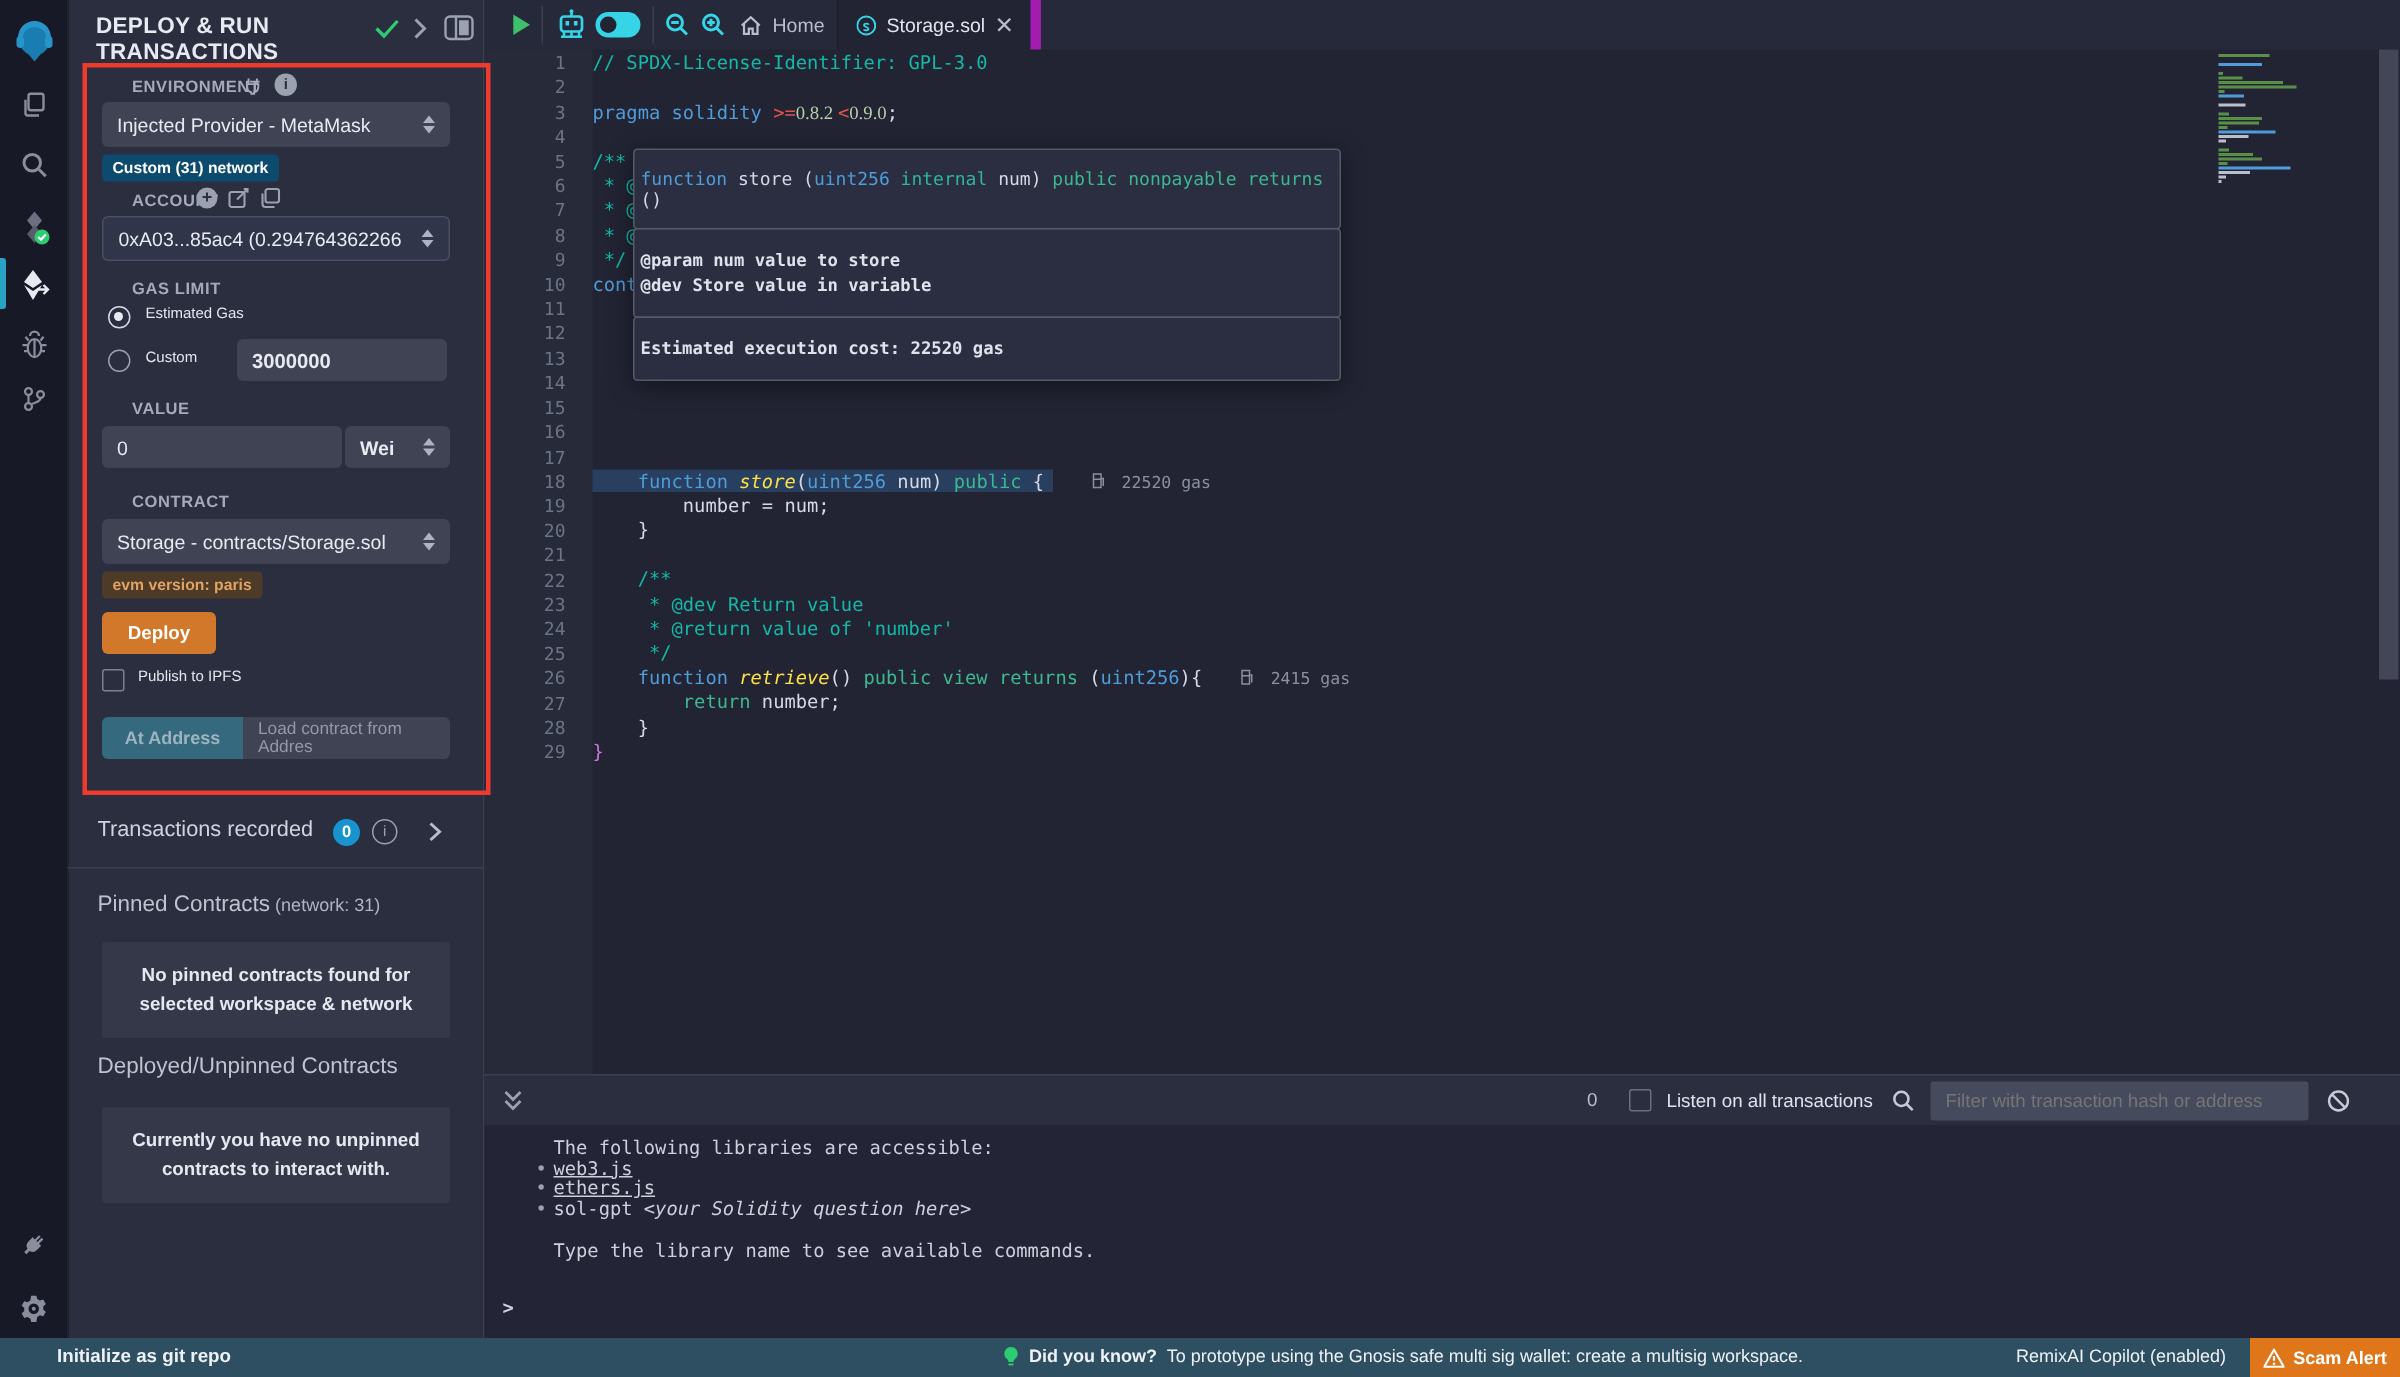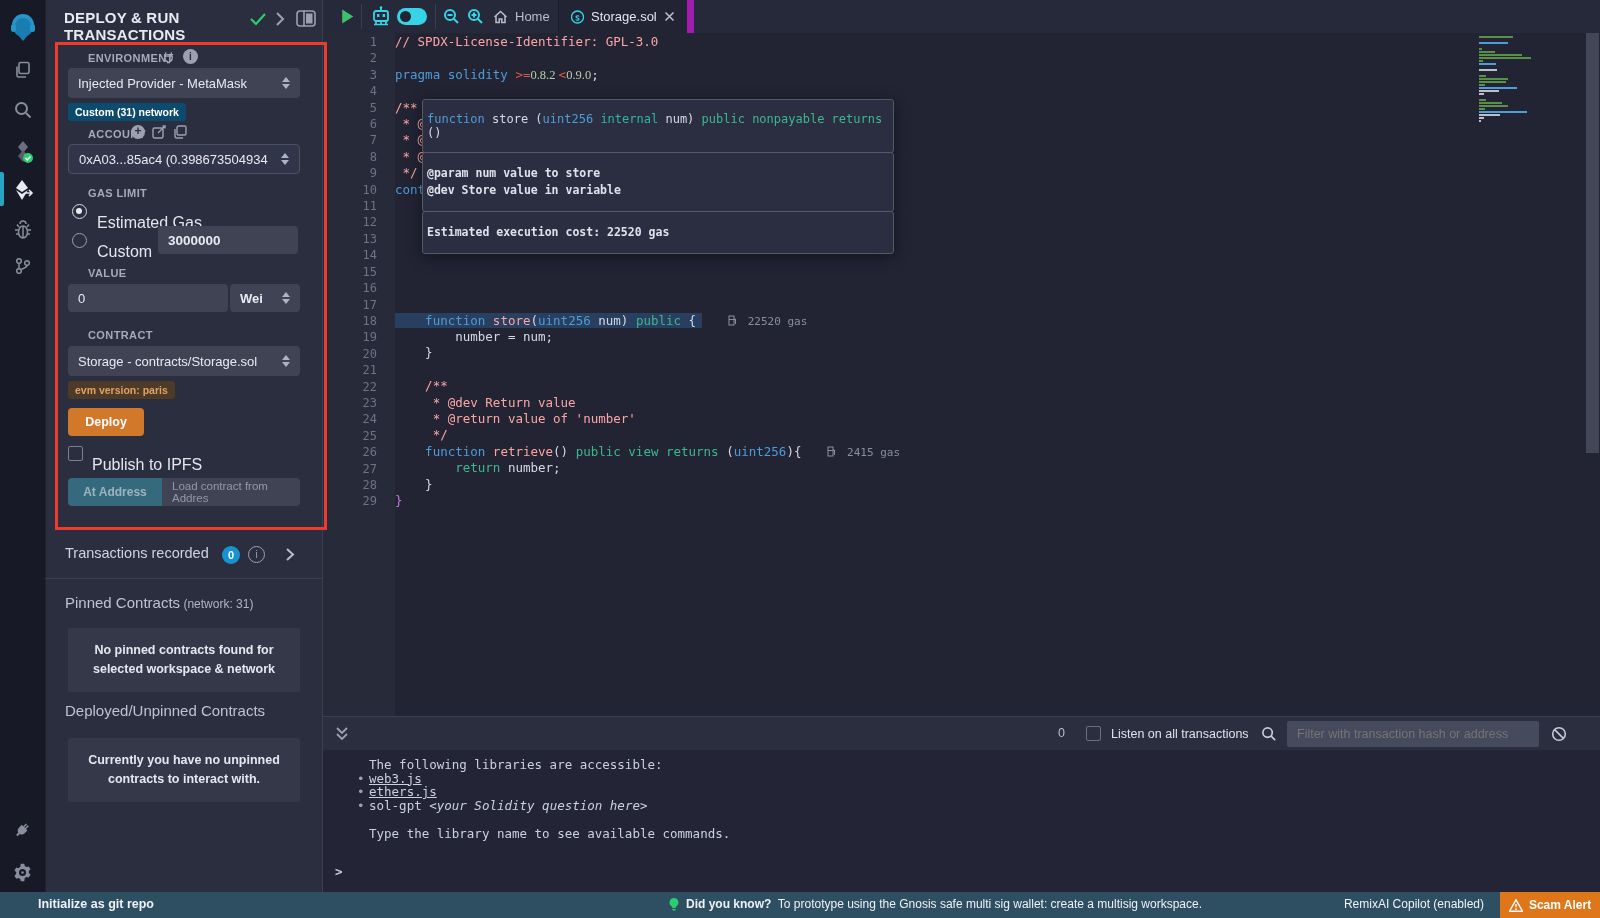--- a/index.html
+++ b/index.html
@@ -17,38 +17,38 @@
   .lbl { position:absolute; color:#a6a9ba; font-size:11px; font-weight:bold; letter-spacing:.4px;padding-left:16px; }
   .sel-box { position:absolute; background:#3f4354; border-radius:4px; color:#e8eaf2; font-size:13px; display:flex; align-items:center; padding:0 10px; }
   .caret { margin-left:auto; display:flex; flex-direction:column; gap:2px; }
   .caret i { display:block; width:0; height:0; border-left:4px solid transparent; border-right:4px solid transparent; }
   .caret .up { border-bottom:5px solid #aeb2c2; }
   .caret .dn { border-top:5px solid #aeb2c2; }
   .badge { position:absolute; font-size:10.5px; font-weight:bold; border-radius:3px; padding:3px 7px; }
   .radio { position:absolute; width:15px; height:15px; border-radius:50%; border:1.5px solid #9ba0b0; }
   .radio.sel { border-color:#d6d9e4; }
   .radio.sel::after { content:""; position:absolute; left:3px; top:3px; width:6px; height:6px; border-radius:50%; background:#e8eaf2; }
-  .rlabel { position:absolute; color:#e4e6ee; font-size:16px;margin-top:10px; }
+  .rlabel { position:absolute; color:#e4e6ee; font-size:10px; }
   .chk { position:absolute; width:15px; height:15px; border:1.5px solid #7a8093; border-radius:2px; background:transparent; }
   .infobox { position:absolute; left:68px; width:232px; background:#343849; border-radius:2px; color:#e6e8f0; font-weight:bold; font-size:12.5px; text-align:center; display:flex; align-items:center; justify-content:center; padding:10px 18px; line-height:1.55; }
   .h2 { position:absolute; left:65px; color:#bfc2cf; font-size:15px; }
   #debug-box { position:absolute; left:55px; top:42px; width:272px; height:488px; border:3px solid #ef3b2d; pointer-events:none; z-index:40; }
   .divider { position:absolute; left:45px; width:277px; height:1px; background:#3a3e50; }
   
   #main { position:absolute; left:322px; top:0; width:1278px; height:892px; background:#222434; border-left:1px solid #3b3f50; }
   #tabbar { position:absolute; left:0; top:0; width:1278px; height:33px; background:#262939; }
   .vsep { position:absolute; top:4px; width:1px; height:25px; background:#3a3e4f; }
   .tab { position:absolute; top:0; height:33px; display:flex; align-items:center; gap:7px; padding:0 12px; color:#b9bdcc; font-size:13px; }
   .tab.active { background:#222434; border-left:1px solid #1b1e2a; border-right:7px solid #a21caf; color:#e2e5ef; }
   #gutter { position:absolute; left:0; top:33px; width:72px; height:683px; background:#272a39; }
   #gutter .num { text-align:right; padding-right:18px; color:#6b7488; font-family:"DejaVu Sans Mono", monospace; font-size:12px; line-height:16.4px; }
   #code { position:absolute; left:72px; top:33px; width:1120px; height:683px; font-family:"DejaVu Sans Mono", monospace; font-size:12.5px; line-height:16.4px; white-space:pre; }
   .cl { height:16.4px; }
-  .tok-c{color:#fca5a5;} .tok-k{color:#4e9cd8;} .tok-m{color:#3cb88f;} .tok-t{color:#2fb5a0;}
-  .tok-n{color:#b5cea8;font-family:Liberation Serif, serif;} .tok-r{color:#e0524a;} .tok-p{color:#d6d9e4;} .tok-f{color:#fca5a5;} .tok-x{color:#c678dd;}
+  .tok-c{color:#14b8a6;} .tok-k{color:#4e9cd8;} .tok-m{color:#3cb88f;} .tok-t{color:#2fb5a0;}
+  .tok-n{color:#b5cea8;font-family:Liberation Serif, serif;} .tok-r{color:#e0524a;} .tok-p{color:#d6d9e4;} .tok-f{color:#fde047;font-style:italic;} .tok-x{color:#c678dd;}
   .selspan { background:rgba(45,90,140,.5); padding-right:6px; }
   .gas { color:#8a8f9e; font-size:11px; margin-left:26px; }
   .gas svg { vertical-align:-1px; margin-right:4px; }
   
   #tooltip { position:absolute; left:99px; top:100px; width:472px; z-index:30; filter:drop-shadow(0 3px 8px rgba(0,0,0,.45)); }
   .tt-sec { background:#2b2e41; border:1px solid #565a66; border-radius:3px; margin-top:-1px; padding:12px 4px; font-family:"DejaVu Sans Mono", monospace; }
   .tt-sig { font-size:12px; }
   .tt-txt { color:#dfe2ec; font-weight:bold; font-size:11.5px; line-height:17px; }
   
   #minimap { position:absolute; left:1156px; top:3px; width:78px; }
@@ -167,21 +167,21 @@
 <div class="abs" style="left:131px;top:125px;width:14px;height:14px;border-radius:50%;background:#9ca1b0;color:#2a2e3f;font-size:12px;font-weight:bold;text-align:center;line-height:13px">+</div>
 <svg class="abs" style="left:152px;top:125px" width="14" height="14" viewBox="0 0 14 14" fill="none" stroke="#9ca1b0" stroke-width="1.4">
     <rect x="1" y="3" width="10" height="10" rx="1.5"></rect>
     <path d="M6 8 L13 1 M10.5 1 H13 V3.5"></path>
   </svg>
 <svg class="abs" style="left:173px;top:125px" width="14" height="14" viewBox="0 0 14 14" fill="none" stroke="#9ca1b0" stroke-width="1.4">
     <rect x="4" y="1" width="9" height="9" rx="1.5"></rect>
     <path d="M2 4 v7 a2 2 0 0 0 2 2 h6"></path>
   </svg>
 <div class="sel-box" style="left:68px;top:144px;width:232px;height:30px;background:#31354a;border:1px solid #4a4f63">
-  <span style="overflow:hidden;white-space:nowrap">0xA03...85ac4 (0.398673504934</span>
+  <span style="overflow:hidden;white-space:nowrap">0xA03...85ac4 (0.294764362266</span>
   <span class="caret">
       <i class="up"></i>
       <i class="dn"></i>
     </span>
 </div>
 
 <span class="lbl" style="left:72px;top:187px">GAS LIMIT</span>
 <span class="radio sel" style="left:72px;top:204px"></span>
 <span class="rlabel" style="left:97px;top:204px">Estimated Gas</span>
 <span class="radio" style="left:72px;top:233px"></span>

